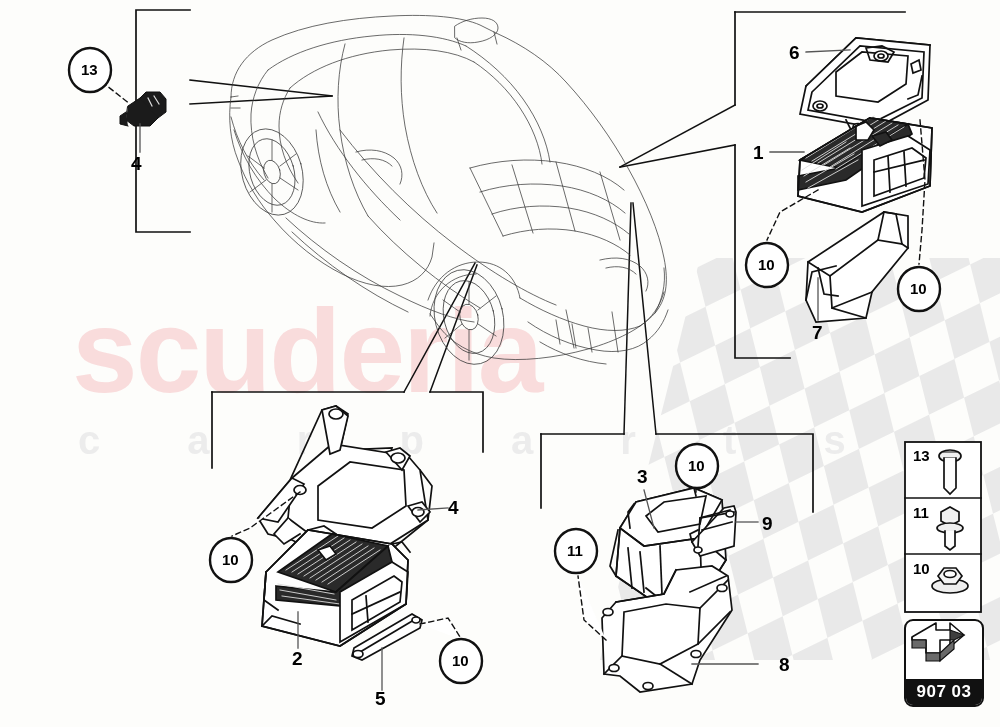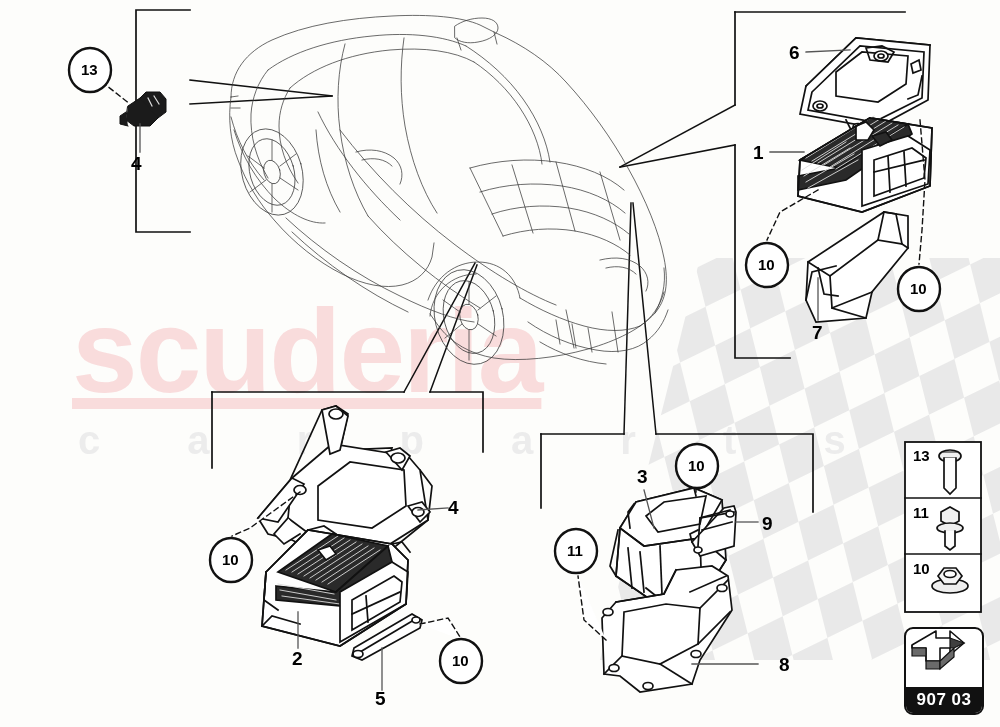--- a/index.html
+++ b/index.html
@@ -26,40 +26,38 @@
   .legendnum{font-size:15px;}
   .wm-main{
     position:absolute;
     font-family:"Liberation Sans",sans-serif;
     font-weight:bold;
     font-size:118px;
     letter-spacing:-2px;
     color:#f9dcdc;
     left:72px;top:283px;
     user-select:none;
-    text-decoration:underline;
   }
   .wm-sub{
     position:absolute;
     font-family:"Liberation Sans",sans-serif;
     font-weight:bold;
     font-size:40px;
     letter-spacing:38px;
     color:#ececec;
     left:78px;top:418px;
     user-select:none;
   }
   .pnbox{
     position:absolute;
     left:904px;top:619px;width:76px;height:84px;
     border:2px solid #111;
     border-radius:9px;
     background:#fff;
     overflow:hidden;
-    margin-top:8px;
   }
   .pnbox .arrowwrap{height:58px;display:flex;align-items:center;justify-content:center;}
   .pnbox .pnbar{
     position:absolute;left:0;right:0;bottom:0;height:26px;
     background:#111;color:#fff;
     font-size:17px;font-weight:bold;
     display:flex;align-items:center;justify-content:center;
     letter-spacing:0.5px;
   }
 </style>

